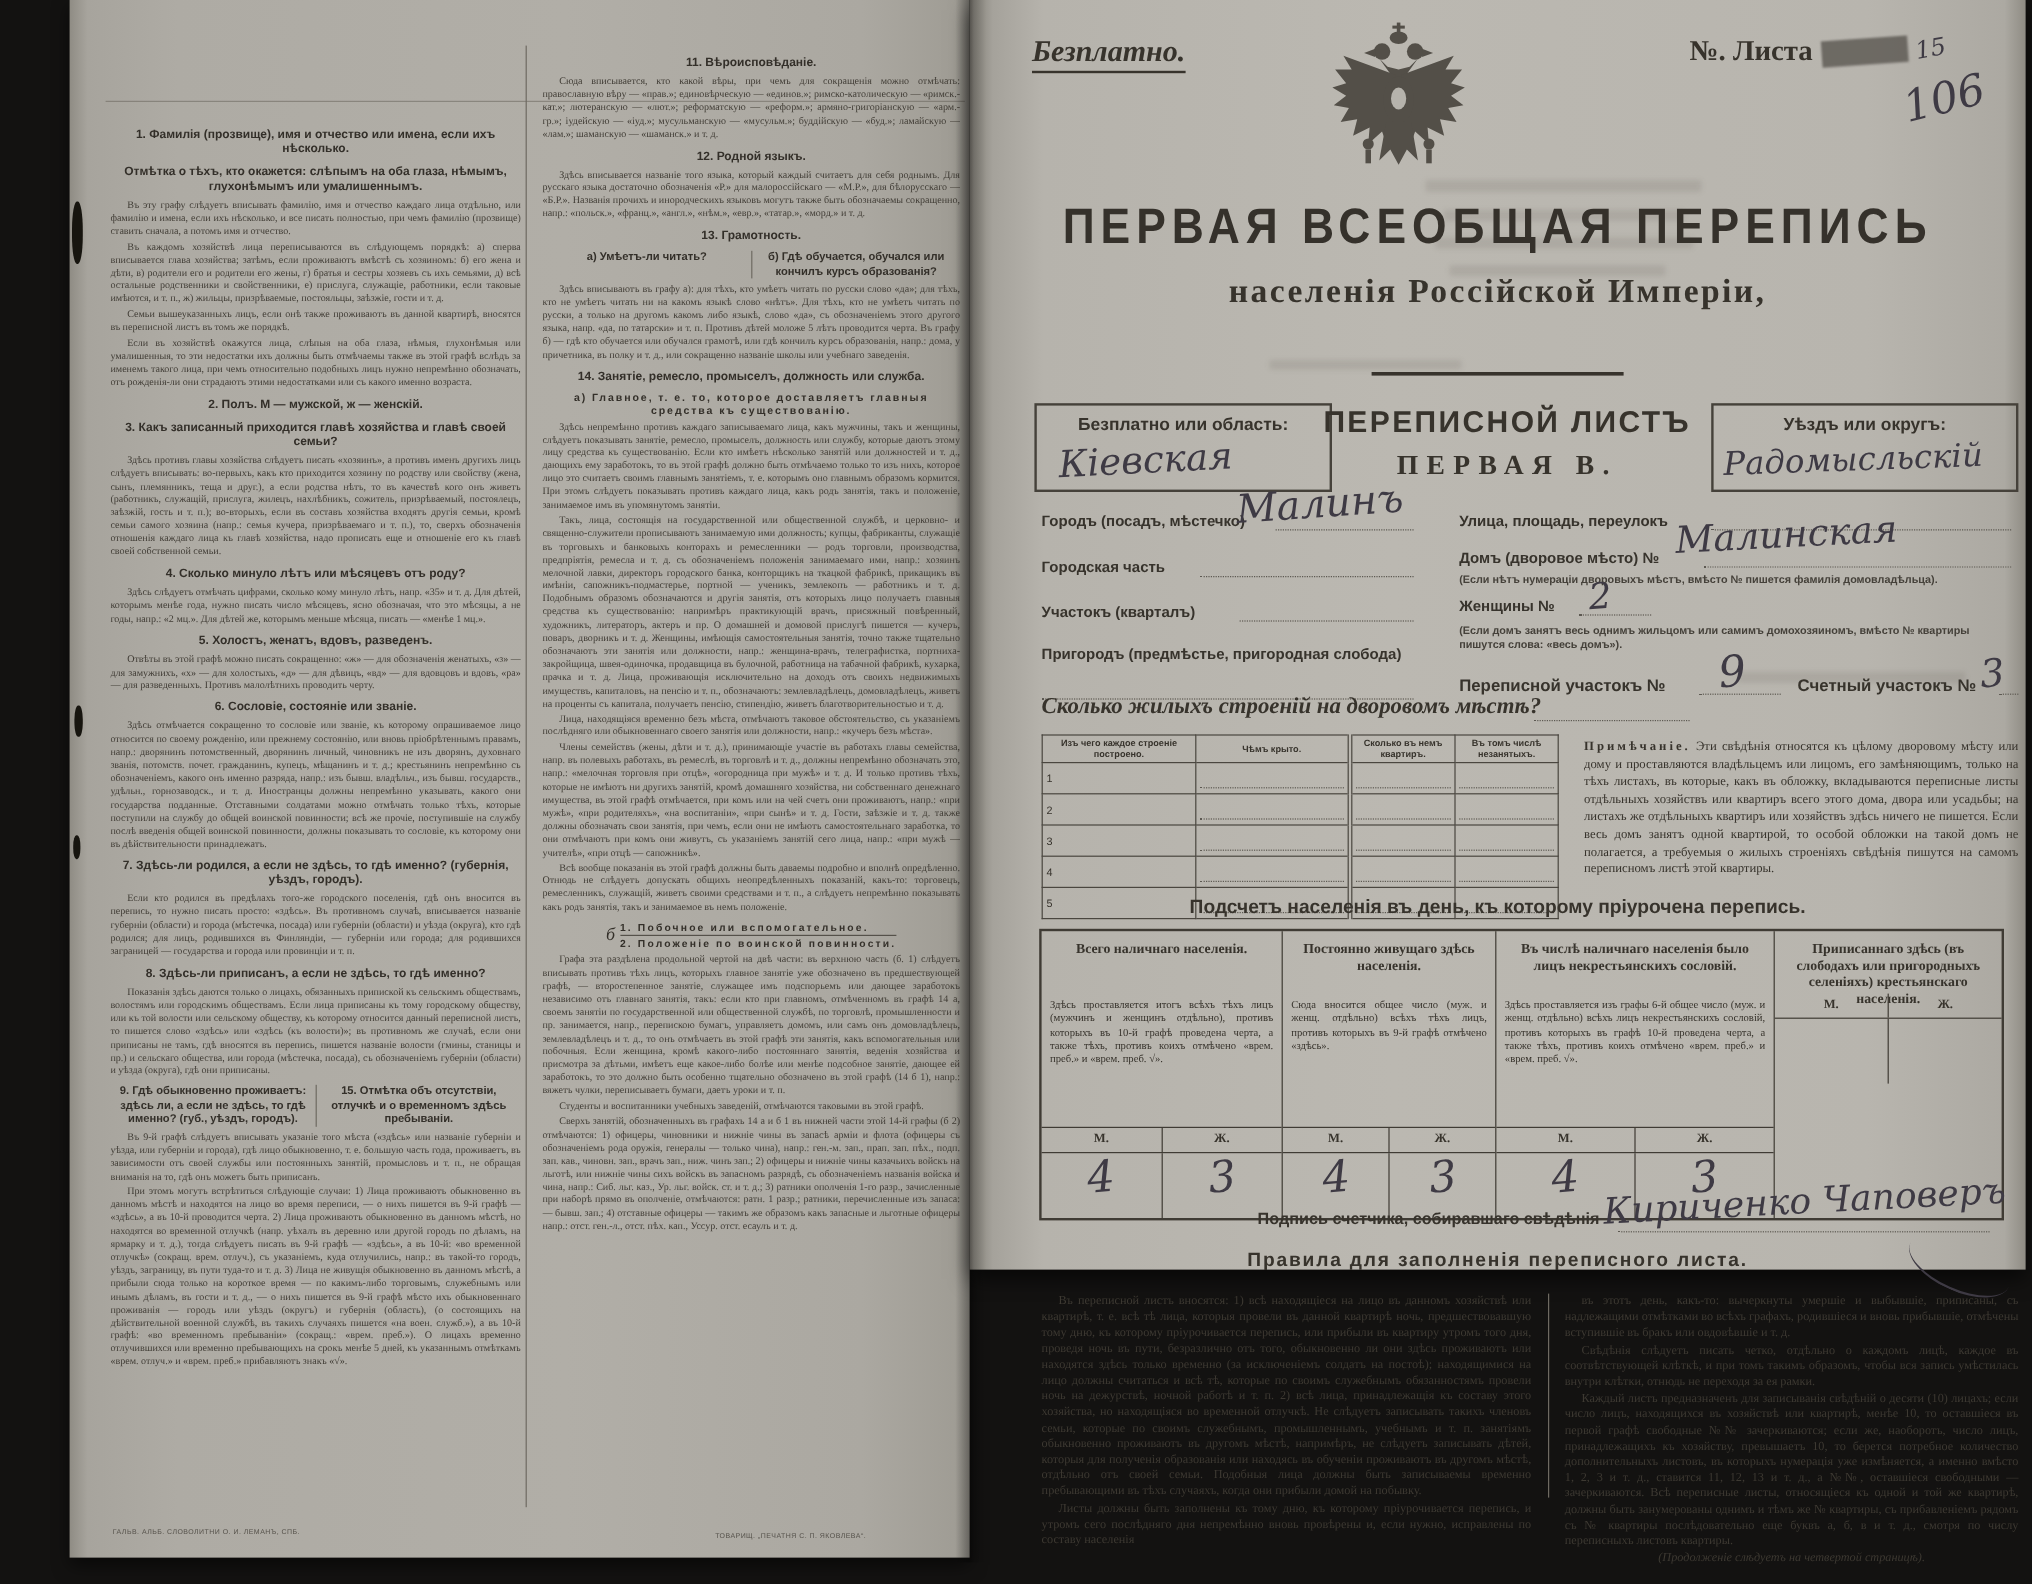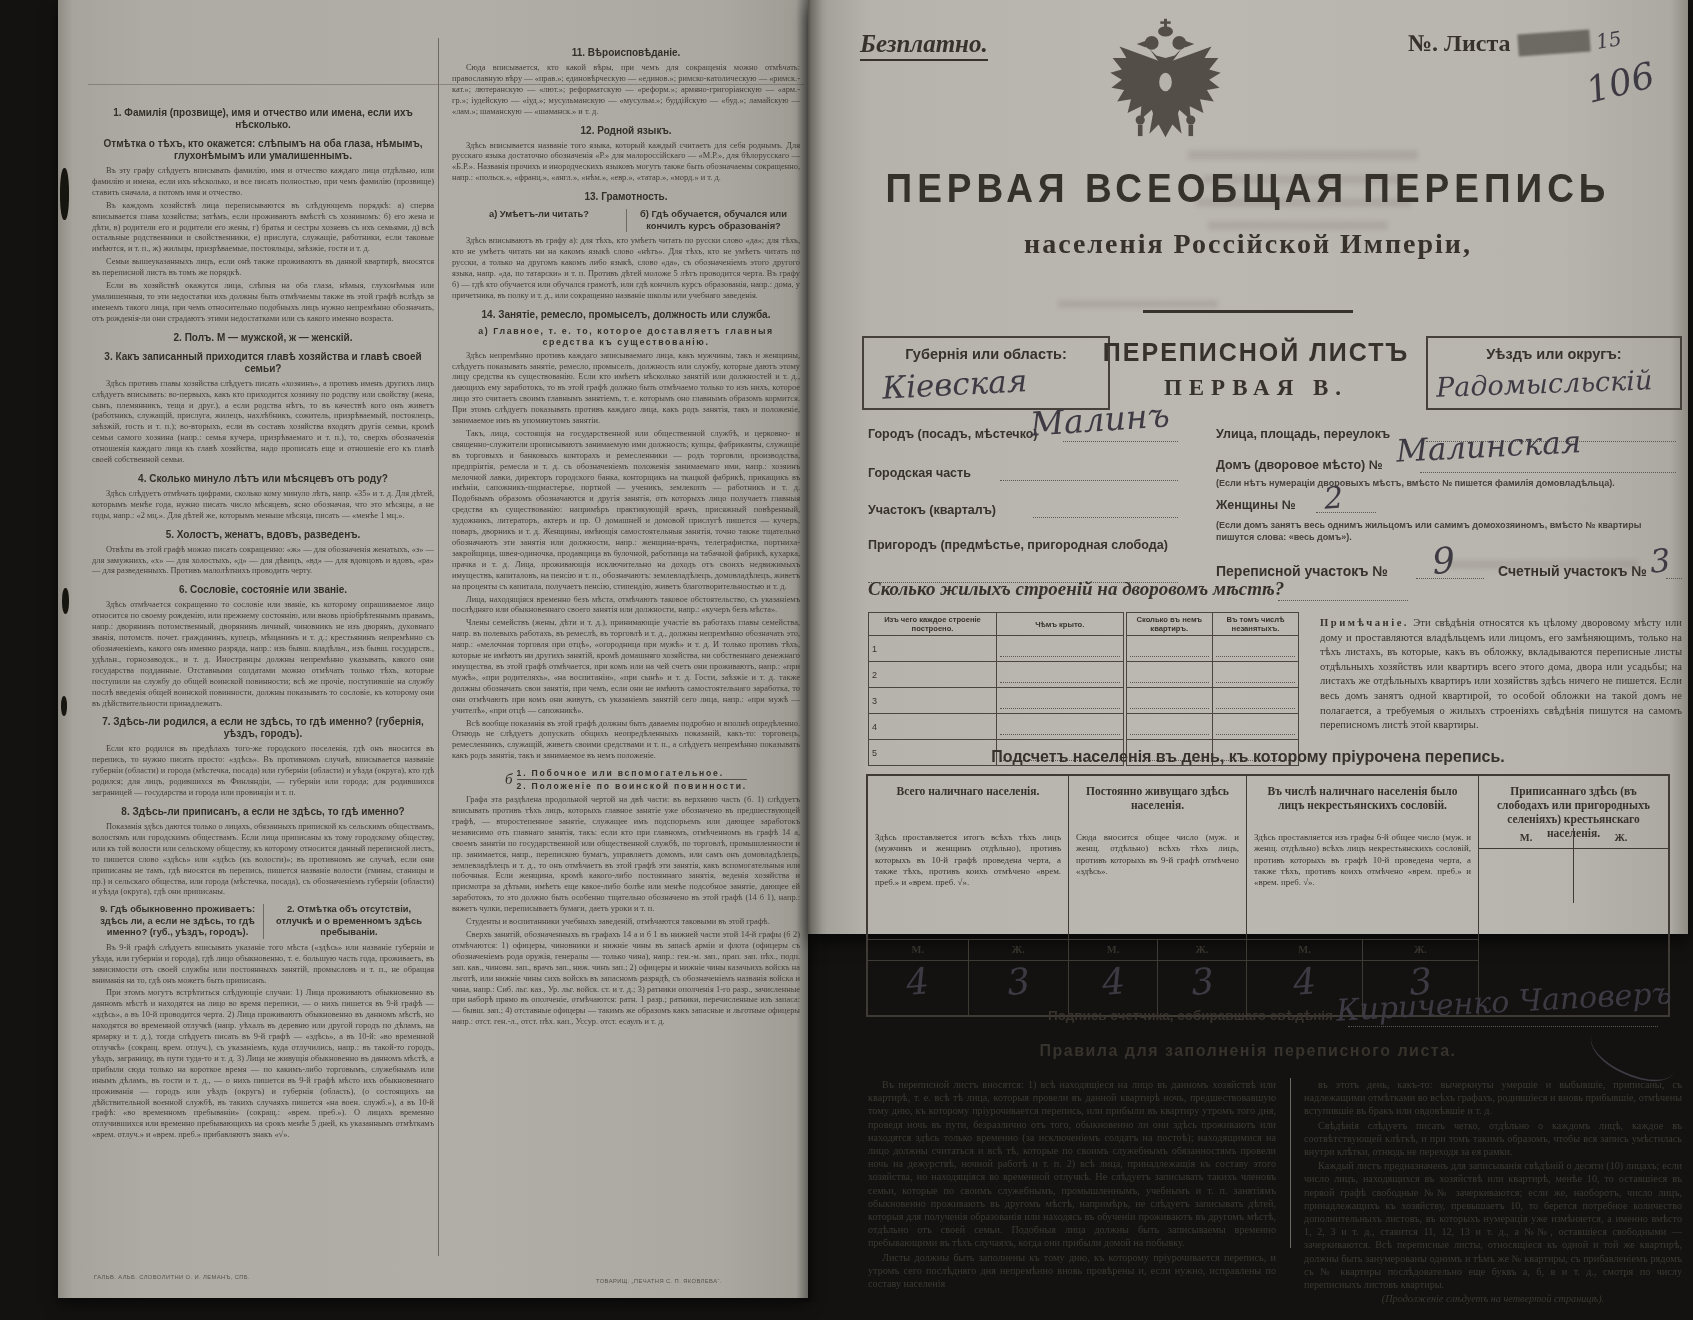--- a/index.html
+++ b/index.html
@@ -2,21 +2,21 @@
 <html><head>
 <meta charset="utf-8">
 <style>
   html,body{margin:0;padding:0;background:#131211;}
   #stage{position:relative;width:1693px;height:1320px;overflow:hidden;background:#131211;
          font-family:"Liberation Serif",serif;color:#3a362f;}
   .page{position:absolute;top:0;}
   #left-page{left:58px;width:750px;height:1298px;
     background:linear-gradient(90deg,#8f8c84 0,#a7a49d 2%,#aeaba4 12%,#b1aea7 55%,#aba8a1 88%,#9e9b93 100%);
     box-shadow:0 6px 14px rgba(0,0,0,.55);}
-  #right-page{left:808px;width:880px;height:934px;
+  #right-page{left:808px;width:880px;height:1058px;
     background:linear-gradient(90deg,#7e7b73 0,#a5a29b 2.2%,#b6b3ac 7%,#bbb8b1 40%,#b8b5ae 85%,#aca9a2 98%,#8f8c84 100%);
     box-shadow:0 8px 16px rgba(0,0,0,.6);}
   .abs{position:absolute;}
   
   .lp-col{position:absolute;overflow:hidden;text-align:justify;}
   #lp-col1{left:34px;top:100px;width:342px;height:1168px;}
   #lp-col2{left:394px;top:40px;width:348px;height:1228px;}
   #lp-divider{left:380px;top:38px;width:1px;height:1218px;background:#6e6a62;}
   #lp-topline{left:30px;top:84px;width:716px;height:1px;background:rgba(90,86,78,.45);}
   .lp-h{font-family:"Liberation Sans",sans-serif;font-weight:bold;font-size:10px;line-height:12px;
@@ -109,21 +109,21 @@
         <div class="lp-h">5. Холостъ, женатъ, вдовъ, разведенъ.</div>
         <p class="lp-p">Отвѣты въ этой графѣ можно писать сокращенно: «ж» — для обозначенія женатыхъ, «з» — для замужнихъ, «х» — для холостыхъ, «д» — для дѣвицъ, «вд» — для вдовцовъ и вдовъ, «ра» — для разведенныхъ. Противъ малолѣтнихъ проводить черту.</p>
         <div class="lp-h">6. Сословіе, состояніе или званіе.</div>
         <p class="lp-p">Здѣсь отмѣчается сокращенно то сословіе или званіе, къ которому опрашиваемое лицо относится по своему рожденію, или прежнему состоянію, или вновь пріобрѣтеннымъ правамъ, напр.: дворянинъ потомственный, дворянинъ личный, чиновникъ не изъ дворянъ, духовнаго званія, потомств. почет. гражданинъ, купецъ, мѣщанинъ и т. д.; крестьянинъ непремѣнно съ обозначеніемъ, какого онъ именно разряда, напр.: изъ бывш. владѣльч., изъ бывш. государств., удѣльн., горнозаводск., и т. д. Иностранцы должны непремѣнно указывать, какого они государства подданные. Отставными солдатами можно отмѣчать только тѣхъ, которые поступили на службу до общей воинской повинности; всѣ же прочіе, поступившіе на службу послѣ введенія общей воинской повинности, должны показывать то сословіе, къ которому они въ дѣйствительности принадлежатъ.</p>
         <div class="lp-h">7. Здѣсь-ли родился, а если не здѣсь, то гдѣ именно? (губернія, уѣздъ, городъ).</div>
         <p class="lp-p">Если кто родился въ предѣлахъ того-же городского поселенія, гдѣ онъ вносится въ перепись, то нужно писать просто: «здѣсь». Въ противномъ случаѣ, вписывается названіе губерніи (области) и города (мѣстечка, посада) или губерніи (области) и уѣзда (округа), кто гдѣ родился; для лицъ, родившихся въ Финляндіи, — губерніи или города; для родившихся заграницей — государства и города или провинціи и т. п.</p>
         <div class="lp-h">8. Здѣсь-ли приписанъ, а если не здѣсь, то гдѣ именно?</div>
         <p class="lp-p">Показанія здѣсь даются только о лицахъ, обязанныхъ припиской къ сельскимъ обществамъ, волостямъ или городскимъ обществамъ. Если лица приписаны къ тому городскому обществу, или къ той волости или сельскому обществу, къ которому относится данный переписной листъ, то пишется слово «здѣсь» или «здѣсь (къ волости)»; въ противномъ же случаѣ, если они приписаны не тамъ, гдѣ вносятся въ перепись, пишется названіе волости (гмины, станицы и пр.) и сельскаго общества, или города (мѣстечка, посада), съ обозначеніемъ губерніи (области) и уѣзда (округа), гдѣ они приписаны.</p>
         <div class="lp-hpair">
           <div>9. Гдѣ обыкновенно проживаетъ: здѣсь ли, а если не здѣсь, то гдѣ именно? (губ., уѣздъ, городъ).</div>
-          <div>2. Отмѣтка объ отсутствіи, отлучкѣ и о временномъ здѣсь пребываніи.</div>
+          <div>15. Отмѣтка объ отсутствіи, отлучкѣ и о временномъ здѣсь пребываніи.</div>
         </div>
         <p class="lp-p">Въ 9-й графѣ слѣдуетъ вписывать указаніе того мѣста («здѣсь» или названіе губерніи и уѣзда, или губерніи и города), гдѣ лицо обыкновенно, т. е. большую часть года, проживаетъ, въ зависимости отъ своей службы или постоянныхъ занятій, промысловъ и т. п., не обращая вниманія на то, гдѣ онъ можетъ быть приписанъ.</p>
         <p class="lp-p">При этомъ могутъ встрѣтиться слѣдующіе случаи: 1) Лица проживаютъ обыкновенно въ данномъ мѣстѣ и находятся на лицо во время переписи, — о нихъ пишется въ 9-й графѣ — «здѣсь», а въ 10-й проводится черта. 2) Лица проживаютъ обыкновенно въ данномъ мѣстѣ, но находятся во временной отлучкѣ (напр. уѣхалъ въ деревню или другой городъ по дѣламъ, на ярмарку и т. д.), тогда слѣдуетъ писать въ 9-й графѣ — «здѣсь», а въ 10-й: «во временной отлучкѣ» (сокращ. врем. отлуч.), съ указаніемъ, куда отлучились, напр.: въ такой-то городъ, уѣздъ, заграницу, въ пути туда-то и т. д. 3) Лица не живущія обыкновенно въ данномъ мѣстѣ, а прибыли сюда только на короткое время — по какимъ-либо торговымъ, служебнымъ или инымъ дѣламъ, въ гости и т. д., — о нихъ пишется въ 9-й графѣ мѣсто ихъ обыкновеннаго проживанія — городъ или уѣздъ (округъ) и губернія (область), (о состоящихъ на дѣйствительной военной службѣ, въ такихъ случаяхъ пишется «на воен. служб.»), а въ 10-й графѣ: «во временномъ пребываніи» (сокращ.: «врем. преб.»). О лицахъ временно отлучившихся или временно пребывающихъ на срокъ менѣе 5 дней, къ указаннымъ отмѣткамъ «врем. отлуч.» и «врем. преб.» прибавляютъ знакъ «√».</p>
       </div>
     <div class="lp-col" id="lp-col2">
         <div class="lp-h">11. Вѣроисповѣданіе.</div>
         <p class="lp-p">Сюда вписывается, кто какой вѣры, при чемъ для сокращенія можно отмѣчать: православную вѣру — «прав.»; единовѣрческую — «единов.»; римско-католическую — «римск.-кат.»; лютеранскую — «лют.»; реформатскую — «реформ.»; армяно-григоріанскую — «арм.-гр.»; іудейскую — «іуд.»; мусульманскую — «мусульм.»; буддійскую — «буд.»; ламайскую — «лам.»; шаманскую — «шаманск.» и т. д.</p>
         <div class="lp-h">12. Родной языкъ.</div>
         <p class="lp-p">Здѣсь вписывается названіе того языка, который каждый считаетъ для себя роднымъ. Для русскаго языка достаточно обозначенія «Р.» для малороссійскаго — «М.Р.», для бѣлорусскаго — «Б.Р.». Названія прочихъ и инородческихъ языковъ могутъ также быть обозначаемы сокращенно, напр.: «польск.», «франц.», «англ.», «нѣм.», «евр.», «татар.», «морд.» и т. д.</p>
         <div class="lp-h">13. Грамотность.</div>
@@ -196,21 +196,21 @@
     <div class="rp sheetno" style="left:600px;top:30px;">№. Листа</div>
     <div class="rp smudge" style="left:710px;top:32px;width:72px;height:22px;"></div>
     <div class="rp hw" style="left:788px;top:28px;font-size:20px;transform:rotate(-10deg);">15</div>
     <div class="rp hw" style="left:778px;top:62px;font-size:36px;transform:rotate(-14deg);">106</div>
 
     <div class="rp t1" style="left:50%;top:168px;transform:translateX(-50%) scaleY(1.12);">ПЕРВАЯ ВСЕОБЩАЯ ПЕРЕПИСЬ</div>
     <div class="rp t2" style="left:50%;top:228px;transform:translateX(-50%);">населенія Россійской Имперіи,</div>
     <div class="rp tbar" style="left:50%;top:310px;width:210px;transform:translateX(-50%);"></div>
 
     <div class="rp fbox" style="left:54px;top:336px;width:248px;height:74px;">
-      <div class="flabel">Губернія или область:</div>
+      <div class="flabel">Безплатно или область:</div>
       <div class="hw" style="position:absolute;left:18px;top:28px;font-size:31px;transform:rotate(-3deg);">Кіевская</div>
     </div>
     <div class="rp ctitle1" style="left:448px;top:338px;transform:translateX(-50%);">ПЕРЕПИСНОЙ ЛИСТЪ</div>
     <div class="rp ctitle2" style="left:448px;top:375px;transform:translateX(-50%);">ПЕРВАЯ В.</div>
     <div class="rp fbox" style="left:618px;top:336px;width:256px;height:74px;">
       <div class="flabel">Уѣздъ или округъ:</div>
       <div class="hw" style="position:absolute;left:8px;top:30px;font-size:27px;transform:rotate(-2deg);">Радомысльскій</div>
     </div>
 
     <div class="rp flab" style="left:60px;top:427px;">Городъ (посадъ, мѣстечко)</div>

